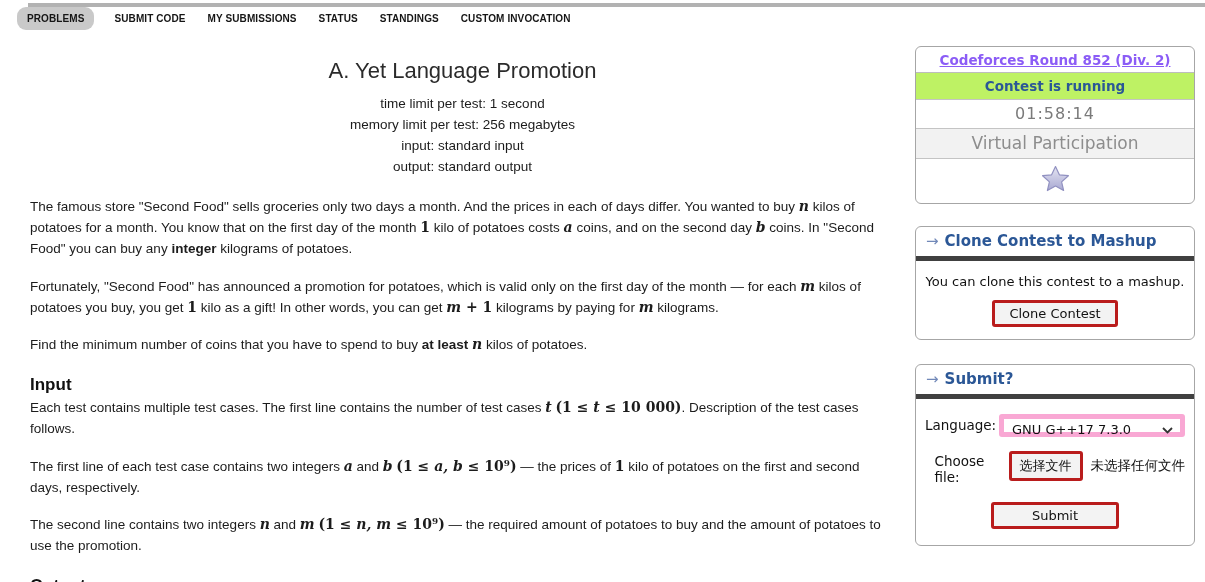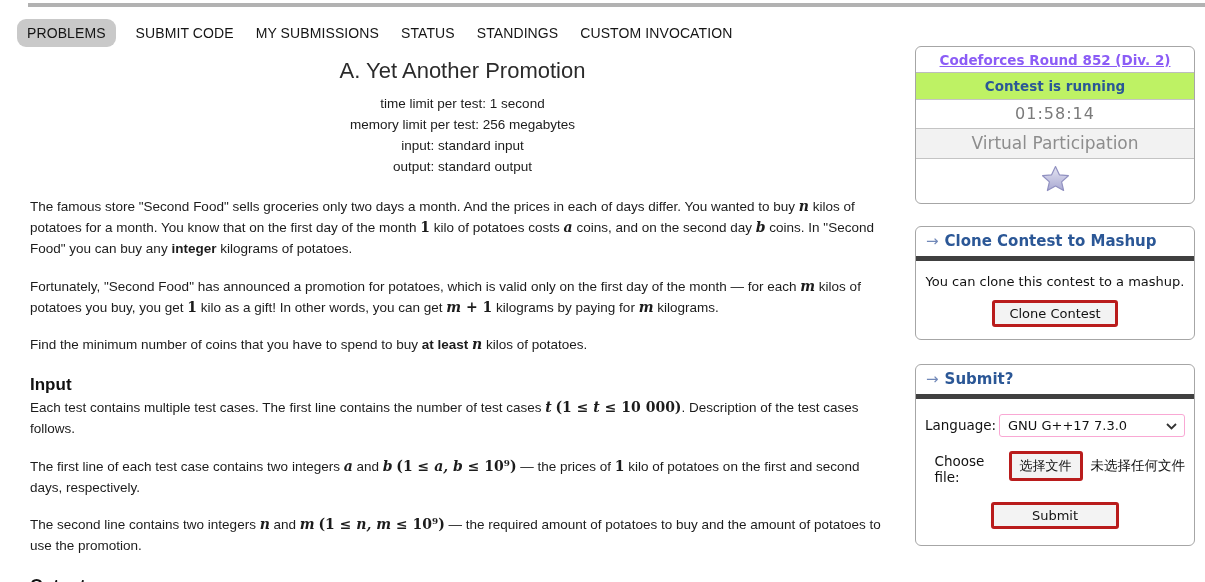--- a/index.html
+++ b/index.html
@@ -1,22 +1,22 @@
 <!DOCTYPE html>
 <html><head>
 <meta charset="utf-8">
 <style>
   * { margin:0; padding:0; box-sizing:border-box; }
   html,body { width:1205px; height:582px; background:#fff; overflow:hidden;
               font-family:"Liberation Sans", sans-serif; color:#1c1c1c; }
   .top-rule { position:absolute; left:28px; right:0; top:3px; height:4px; background:#b2b2b2; }
 
   
-  .tabs { position:absolute; left:17px; top:19px; display:flex; align-items:center; gap:18px;
-          font-size:14px; font-weight:normal; color:#151515; letter-spacing:0.1px; }
+  .tabs { position:absolute; left:17px; top:7px; display:flex; align-items:center; gap:18px;
+          font-size:10px; font-weight:bold; color:#151515; letter-spacing:0.1px; }
   .tab { padding:6px 2px; cursor:pointer; white-space:nowrap; }
   .tab.active { background:#c9c9c9; border-radius:9px; padding:6px 10px; }
 
   
   .main { position:absolute; left:30px; top:58px; width:865px; font-size:13.5px; line-height:21px; }
   .prob-title { text-align:center; font-size:22px; font-weight:400; color:#2b2b2b; line-height:26px; }
   .meta { text-align:center; margin-top:9px; margin-bottom:19px; }
   .meta div { line-height:21px; }
   .main p { margin:0 0 16.5px 0; }
   .sec-h { font-size:17px; font-weight:bold; color:#111; margin:20px 0 3px 0; line-height:19px; }
@@ -46,21 +46,21 @@
   .btn { display:inline-block; background:#f3f3f3; border:3px solid #b91c1c; border-radius:3px;
          font-family:"DejaVu Sans", sans-serif; font-size:13px; color:#111; padding:3px 14px;
          cursor:pointer; text-align:center; }
   .clone-body .btn { margin-top:11px; }
 
   .box3 { margin-top:24px; }
   .submit-body { padding:15px 9px 16px; font-size:13.5px; color:#111; }
   .form-row { display:flex; align-items:flex-start; }
   .form-row + .form-row { margin-top:13px;justify-content:flex-end; }
   .form-label { width:74px; flex:none; padding-top:3px; line-height:16px; }
-  .select { position:relative; flex:1; height:23px; border:1px solid #f9a8d4; border-radius:3px;
+  .select { position:relative; flex:1; height:23px; border:5px solid #f9a8d4; border-radius:3px;
             background:#fff; font-size:13px; line-height:21px; padding:0 22px 0 8px; cursor:pointer;
             white-space:nowrap; }
   .select svg { position:absolute; right:7px; top:8px; }
   .file-ctl { display:flex; align-items:center; gap:8px; padding-top:1px; }
   .file-btn { padding:3px 8px; }
   .file-status { font-size:13.5px; color:#111; }
   .submit-row { text-align:center; margin-top:17px; }
   .submit-row .btn { padding:3px 38px; }
 </style>
 </head>
@@ -71,21 +71,21 @@
 <div class="tabs">
   <div class="tab active">PROBLEMS</div>
   <div class="tab">SUBMIT CODE</div>
   <div class="tab">MY SUBMISSIONS</div>
   <div class="tab">STATUS</div>
   <div class="tab">STANDINGS</div>
   <div class="tab">CUSTOM INVOCATION</div>
 </div>
 
 <div class="main">
-  <div class="prob-title">A. Yet Another Promotion</div>
+  <div class="prob-title">A. Yet Language Promotion</div>
   <div class="meta">
     <div>time limit per test: 1 second</div>
     <div>memory limit per test: 256 megabytes</div>
     <div>input: standard input</div>
     <div>output: standard output</div>
   </div>
   <p><span>The famous store "Second Food" sells groceries only two days a month. And the prices in each of days differ. You wanted to buy </span><span class="seg-m">n</span><span> kilos of potatoes for a month. You know that on the first day of the month </span><span class="seg-n">1</span><span> kilo of potatoes costs </span><span class="seg-m">a</span><span> coins, and on the second day </span><span class="seg-m">b</span><span> coins. In "Second Food" you can buy any </span><span class="seg-b">integer</span><span> kilograms of potatoes.</span></p>
   <p><span>Fortunately, "Second Food" has announced a promotion for potatoes, which is valid only on the first day of the month — for each </span><span class="seg-m">m</span><span> kilos of potatoes you buy, you get </span><span class="seg-n">1</span><span> kilo as a gift! In other words, you can get </span><span class="seg-m">m</span><span class="seg-n"> + 1</span><span> kilograms by paying for </span><span class="seg-m">m</span><span> kilograms.</span></p>
   <p><span>Find the minimum number of coins that you have to spend to buy </span><span class="seg-b">at least</span><span> </span><span class="seg-m">n</span><span> kilos of potatoes.</span></p>
   <div class="sec-h">Input</div>

